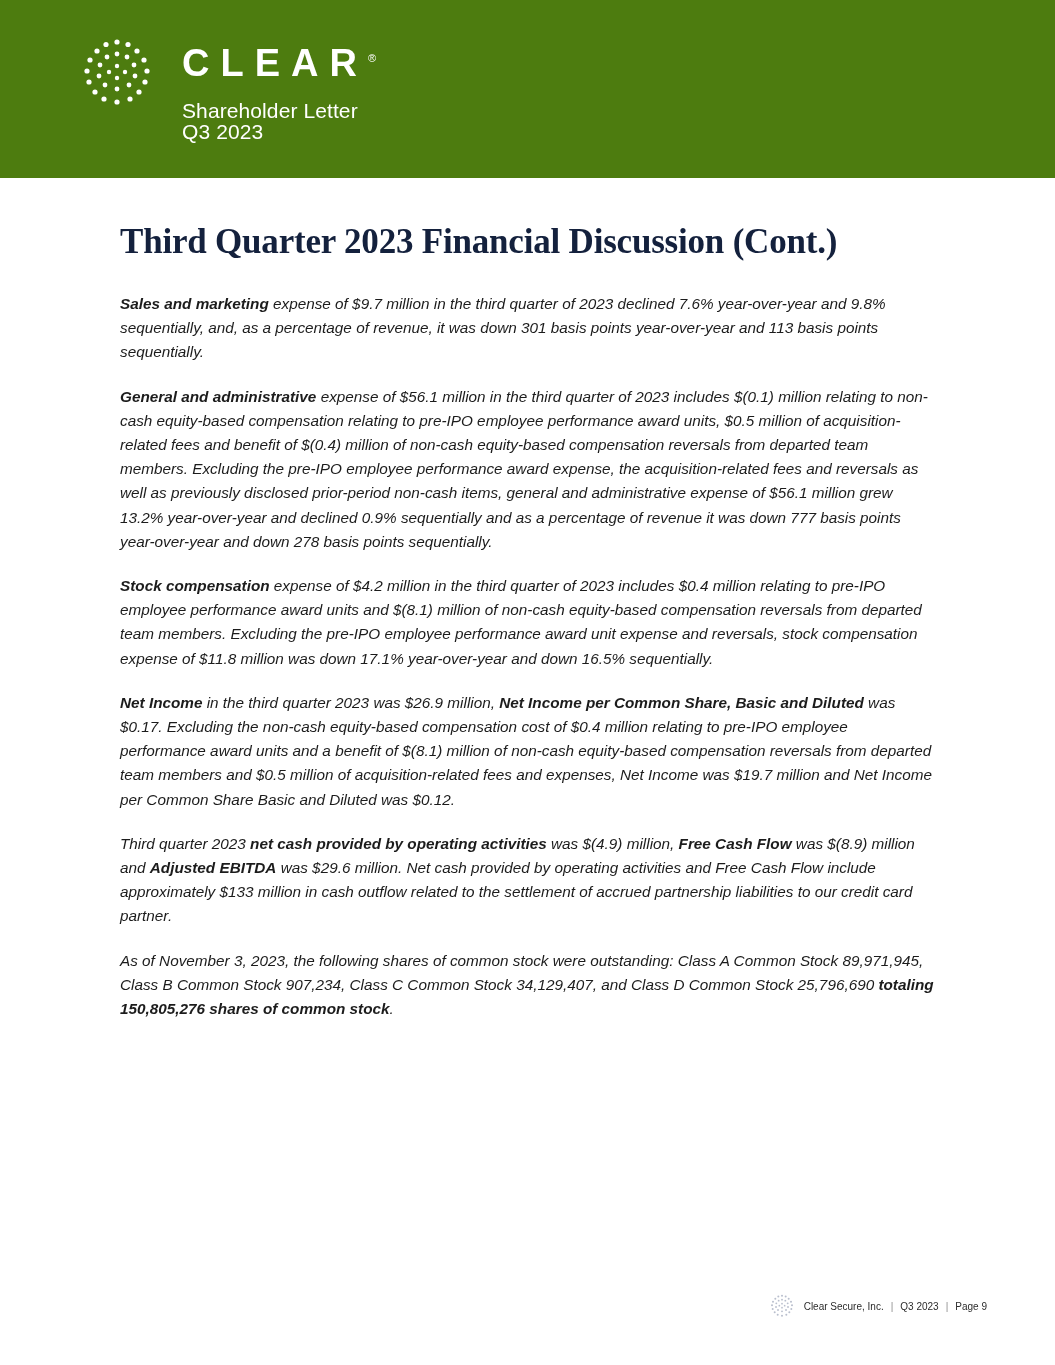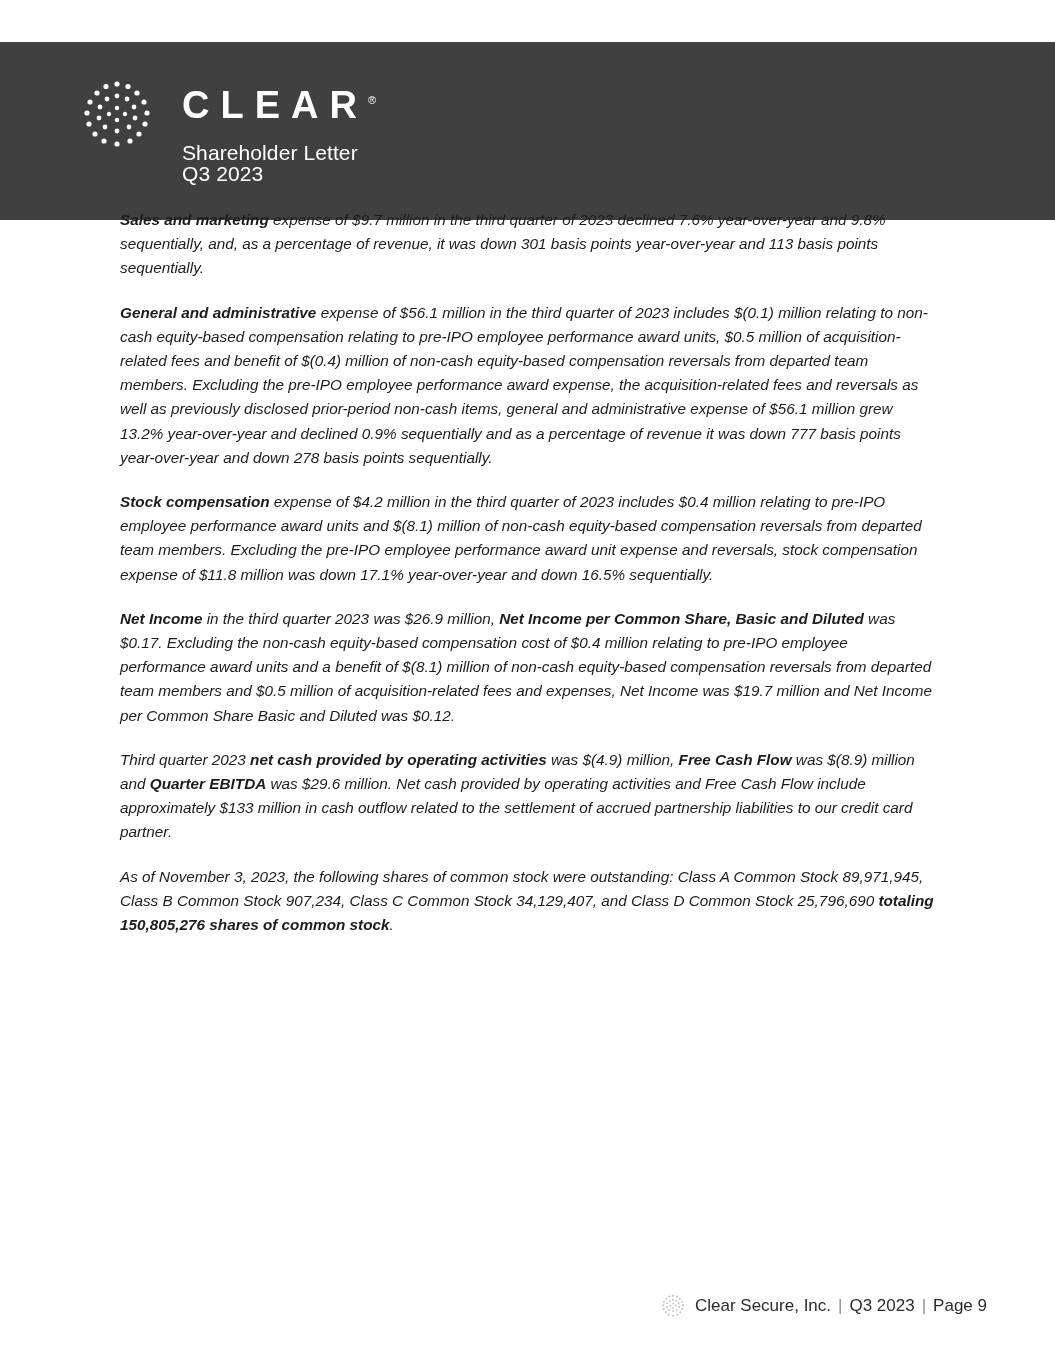--- a/index.html
+++ b/index.html
@@ -16,22 +16,21 @@
     position: relative;
     overflow: hidden;
   }
 
   
   .header-band {
     position: absolute;
     top: 0; left: 0;
     width: 1055px;
     height: 178px;
-    background: #404040;
-    margin-top: 42px;
+    background: #4d7c0f;
   }
   .header-inner {
     position: absolute;
     left: 78px;
     top: 28px;
     display: flex;
     align-items: flex-start;
   }
   .logo-mark {
     width: 78px;
@@ -98,21 +97,21 @@
   }
   .para b { font-weight: 700; }
 
   
   .footer {
     position: absolute;
     bottom: 46px;
     right: 68px;
     display: flex;
     align-items: center;
-    font-size: 17px;
+    font-size: 10px;
     color: #2c2c2c;
   }
   .footer-logo {
     width: 26px;
     height: 26px;
     margin-right: 9px;
     flex: 0 0 auto;
   }
   .footer-sep {
     display: inline-block;
@@ -170,27 +169,28 @@
       <div class="header-sub">
         <div>Shareholder Letter</div>
         <div>Q3 2023</div>
       </div>
     </div>
 
   </div>
 </div>
 
 <div class="page-body">
+  <h1 class="title">Third Quarter 2023 Financial Discussion (Cont.)</h1>
 
   <div class="content">
     <p class="para"><b>Sales and marketing</b> expense of $9.7 million in the third quarter of 2023 declined 7.6% year-over-year and 9.8% sequentially, and, as a percentage of revenue, it was down 301 basis points year-over-year and 113 basis points sequentially.</p>
     <p class="para"><b>General and administrative</b> expense of $56.1 million in the third quarter of 2023 includes $(0.1) million relating to non-cash equity-based compensation relating to pre-IPO employee performance award units, $0.5 million of acquisition-related fees and benefit of $(0.4) million of non-cash equity-based compensation reversals from departed team members. Excluding the pre-IPO employee performance award expense, the acquisition-related fees and reversals as well as previously disclosed prior-period non-cash items, general and administrative expense of $56.1 million grew 13.2% year-over-year and declined 0.9% sequentially and as a percentage of revenue it was down 777 basis points year-over-year and down 278 basis points sequentially.</p>
     <p class="para"><b>Stock compensation</b> expense of $4.2 million in the third quarter of 2023 includes $0.4 million relating to pre-IPO employee performance award units and $(8.1) million of non-cash equity-based compensation reversals from departed team members. Excluding the pre-IPO employee performance award unit expense and reversals, stock compensation expense of $11.8 million was down 17.1% year-over-year and down 16.5% sequentially.</p>
     <p class="para"><b>Net Income</b> in the third quarter 2023 was $26.9 million, <b>Net Income per Common Share, Basic and Diluted</b> was $0.17. Excluding the non-cash equity-based compensation cost of $0.4 million relating to pre-IPO employee performance award units and a benefit of $(8.1) million of non-cash equity-based compensation reversals from departed team members and $0.5 million of acquisition-related fees and expenses, Net Income was $19.7 million and Net Income per Common Share Basic and Diluted was $0.12.</p>
-    <p class="para">Third quarter 2023 <b>net cash provided by operating activities</b> was $(4.9) million, <b>Free Cash Flow</b> was $(8.9) million and <b>Quarter EBITDA</b> was $29.6 million. Net cash provided by operating activities and Free Cash Flow include approximately $133 million in cash outflow related to the settlement of accrued partnership liabilities to our credit card partner.</p>
+    <p class="para">Third quarter 2023 <b>net cash provided by operating activities</b> was $(4.9) million, <b>Free Cash Flow</b> was $(8.9) million and <b>Adjusted EBITDA</b> was $29.6 million. Net cash provided by operating activities and Free Cash Flow include approximately $133 million in cash outflow related to the settlement of accrued partnership liabilities to our credit card partner.</p>
     <p class="para">As of November 3, 2023, the following shares of common stock were outstanding: Class A Common Stock 89,971,945, Class B Common Stock 907,234, Class C Common Stock 34,129,407, and Class D Common Stock 25,796,690 <b>totaling 150,805,276 shares of common stock</b>.</p>
   </div>
 </div>
 
 <div class="footer">
   <div class="footer-logo">
     <svg width="26" height="26" viewBox="0 0 78 78" aria-hidden="true">
       <g fill="#b9bfcd">
         <circle cx="39" cy="8" r="3"></circle>
         <circle cx="28" cy="10.5" r="3"></circle>

